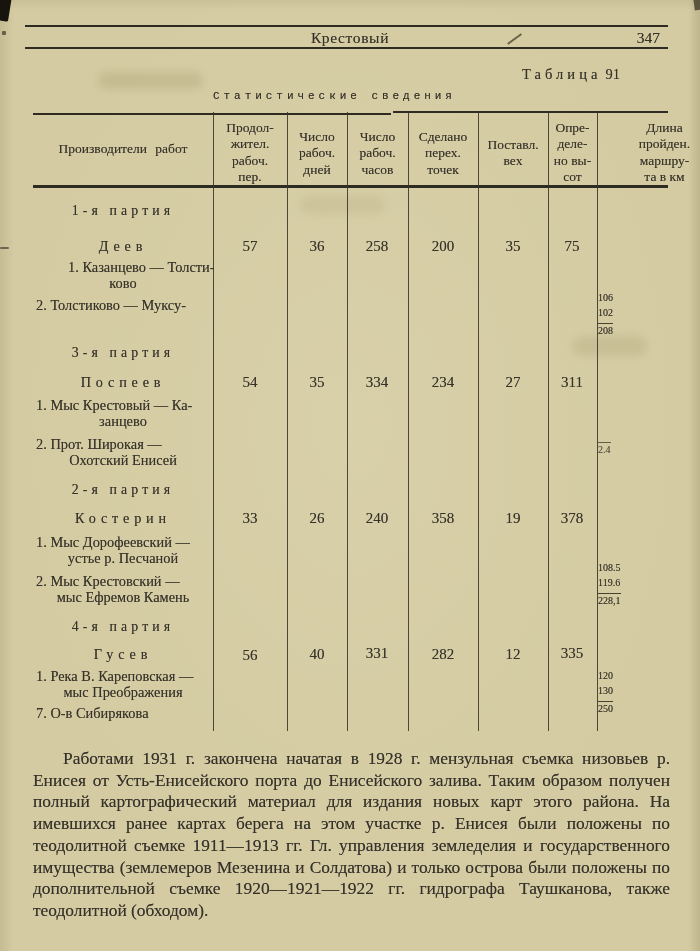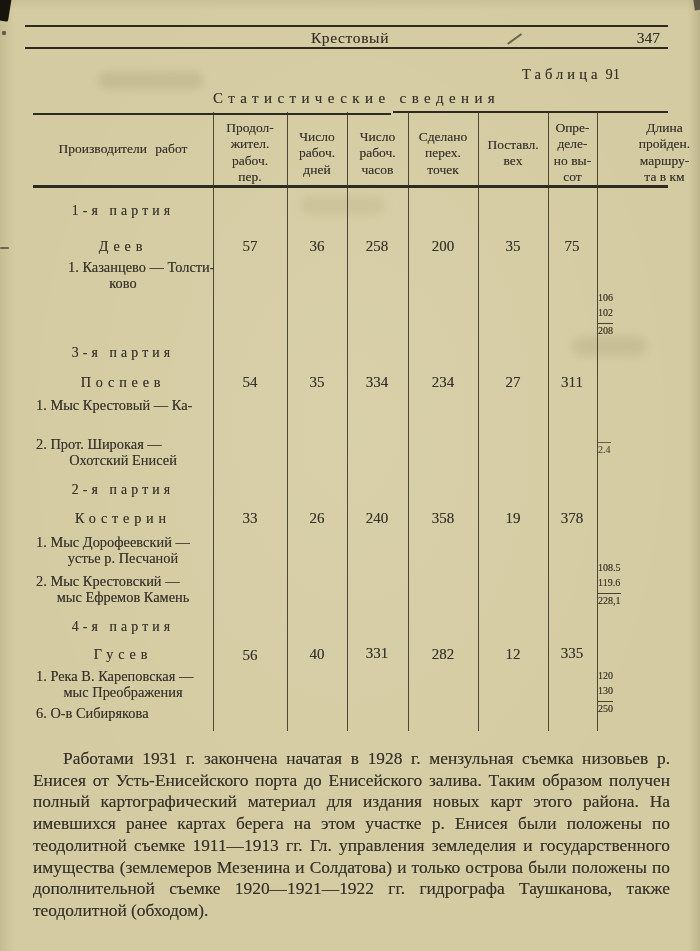--- a/index.html
+++ b/index.html
@@ -24,21 +24,21 @@
   .hcell{
     position:absolute;text-align:center;white-space:pre-line;
     font-size:13.5px;line-height:16.4px;color:#37332a;
     text-shadow:0 0 0.5px rgba(55,50,40,0.5);
   }
   .runhead{font-size:15.5px;letter-spacing:0.04em;}
   .pagenum{font-size:15.5px;}
   .caption{font-size:14.5px;text-align:right;}
   .caption .w{letter-spacing:0.28em;}
   .caption .n{margin-left:4px;}
-  .ttl{font-size:15px;letter-spacing:0.36em;white-space:nowrap;}
+  .ttl{font-size:11px;letter-spacing:0.36em;white-space:nowrap;font-family:Liberation Mono, monospace;}
   .party{position:absolute;left:33px;width:180px;text-align:center;
          font-size:13.8px;letter-spacing:0.30em;}
   .leader{position:absolute;left:33px;width:180px;text-align:center;
           font-size:14.2px;letter-spacing:0.34em;}
   .num{position:absolute;width:70px;text-align:center;font-size:15px;}
   .routeL{position:absolute;left:36px;width:192px;font-size:14.4px;text-align:left;}
   .routeC{position:absolute;left:33px;width:180px;text-align:center;font-size:14.4px;}
   .km{position:absolute;left:598px;width:70px;text-align:left;font-size:10px;}
   .km .ov{display:inline-block;border-top:1.3px solid rgba(56,51,39,0.9);padding-top:1px;}
   .para{
@@ -120,33 +120,35 @@
   <div class="party ink" style="top:203px;">1-я партия</div>
   <div class="leader ink" style="top:238px;">Деев</div>
   <div class="num ink" style="left:215px;top:238px;">57</div>
   <div class="num ink" style="left:282px;top:238px;">36</div>
   <div class="num ink" style="left:342px;top:238px;">258</div>
   <div class="num ink" style="left:408px;top:238px;">200</div>
   <div class="num ink" style="left:478px;top:238px;">35</div>
   <div class="num ink" style="left:537px;top:238px;">75</div>
   <div class="routeL ink" style="top:259px;margin-left:32px;">1. Казанцево — Толсти-</div>
   <div class="routeC ink" style="top:275px;">ково</div>
+  <div class="routeL ink" style="top:297px;">2. Толстиково — Муксу-</div>
   <div class="km ink" style="top:292px;">106</div>
   <div class="km ink" style="top:307px;">102</div>
   <div class="km ink" style="top:323px;"><span class="ov">208</span></div>
 
   <div class="party ink" style="top:345px;">3-я партия</div>
   <div class="leader ink" style="top:374px;">Поспеев</div>
   <div class="num ink" style="left:215px;top:374px;">54</div>
   <div class="num ink" style="left:282px;top:374px;">35</div>
   <div class="num ink" style="left:342px;top:374px;">334</div>
   <div class="num ink" style="left:408px;top:374px;">234</div>
   <div class="num ink" style="left:478px;top:374px;">27</div>
   <div class="num ink" style="left:537px;top:374px;">311</div>
   <div class="routeL ink" style="top:397px;">1. Мыс Крестовый — Ка-</div>
+  <div class="routeC ink" style="top:413px;">занцево</div>
   <div class="routeL ink" style="top:436px;">2. Прот. Широкая —</div>
   <div class="routeC ink" style="top:452px;">Охотский Енисей</div>
   <div class="km ink" style="top:442px;opacity:.8;"><span class="ov">2.4</span></div>
 
   <div class="party ink" style="top:482px;">2-я партия</div>
   <div class="leader ink" style="top:510px;">Костерин</div>
   <div class="num ink" style="left:215px;top:510px;">33</div>
   <div class="num ink" style="left:282px;top:510px;">26</div>
   <div class="num ink" style="left:342px;top:510px;">240</div>
   <div class="num ink" style="left:408px;top:510px;">358</div>
@@ -163,20 +165,20 @@
   <div class="party ink" style="top:619px;">4-я партия</div>
   <div class="leader ink" style="top:646px;">Гусев</div>
   <div class="num ink" style="left:215px;top:647px;">56</div>
   <div class="num ink" style="left:282px;top:646px;">40</div>
   <div class="num ink" style="left:342px;top:645px;">331</div>
   <div class="num ink" style="left:408px;top:646px;">282</div>
   <div class="num ink" style="left:478px;top:646px;">12</div>
   <div class="num ink" style="left:537px;top:645px;">335</div>
   <div class="routeL ink" style="top:668px;">1. Река В. Кареповская —</div>
   <div class="routeC ink" style="top:684px;">мыс Преображения</div>
-  <div class="routeL ink" style="top:705px;">6. О-в Сибирякова</div>
+  <div class="routeL ink" style="top:705px;">7. О-в Сибирякова</div>
   <div class="km ink" style="top:670px;">120</div>
   <div class="km ink" style="top:685px;">130</div>
   <div class="km ink" style="top:701px;"><span class="ov">250</span></div>
 
   <div class="para">Работами 1931 г. закончена начатая в 1928 г. мензульная съемка низовьев р. Енисея от Усть-Енисейского порта до Енисейского залива. Таким образом получен полный картографический материал для издания новых карт этого района. На имевшихся ранее картах берега на этом участке р. Енисея были положены по теодолитной съемке 1911—1913 гг. Гл. управления земледелия и государственного имущества (землемеров Мезенина и Солдатова) и только острова были положены по дополнительной съемке 1920—1921—1922 гг. гидрографа Таушканова, также теодолитной (обходом).</div>
 
 </div>
 
 </body></html>

